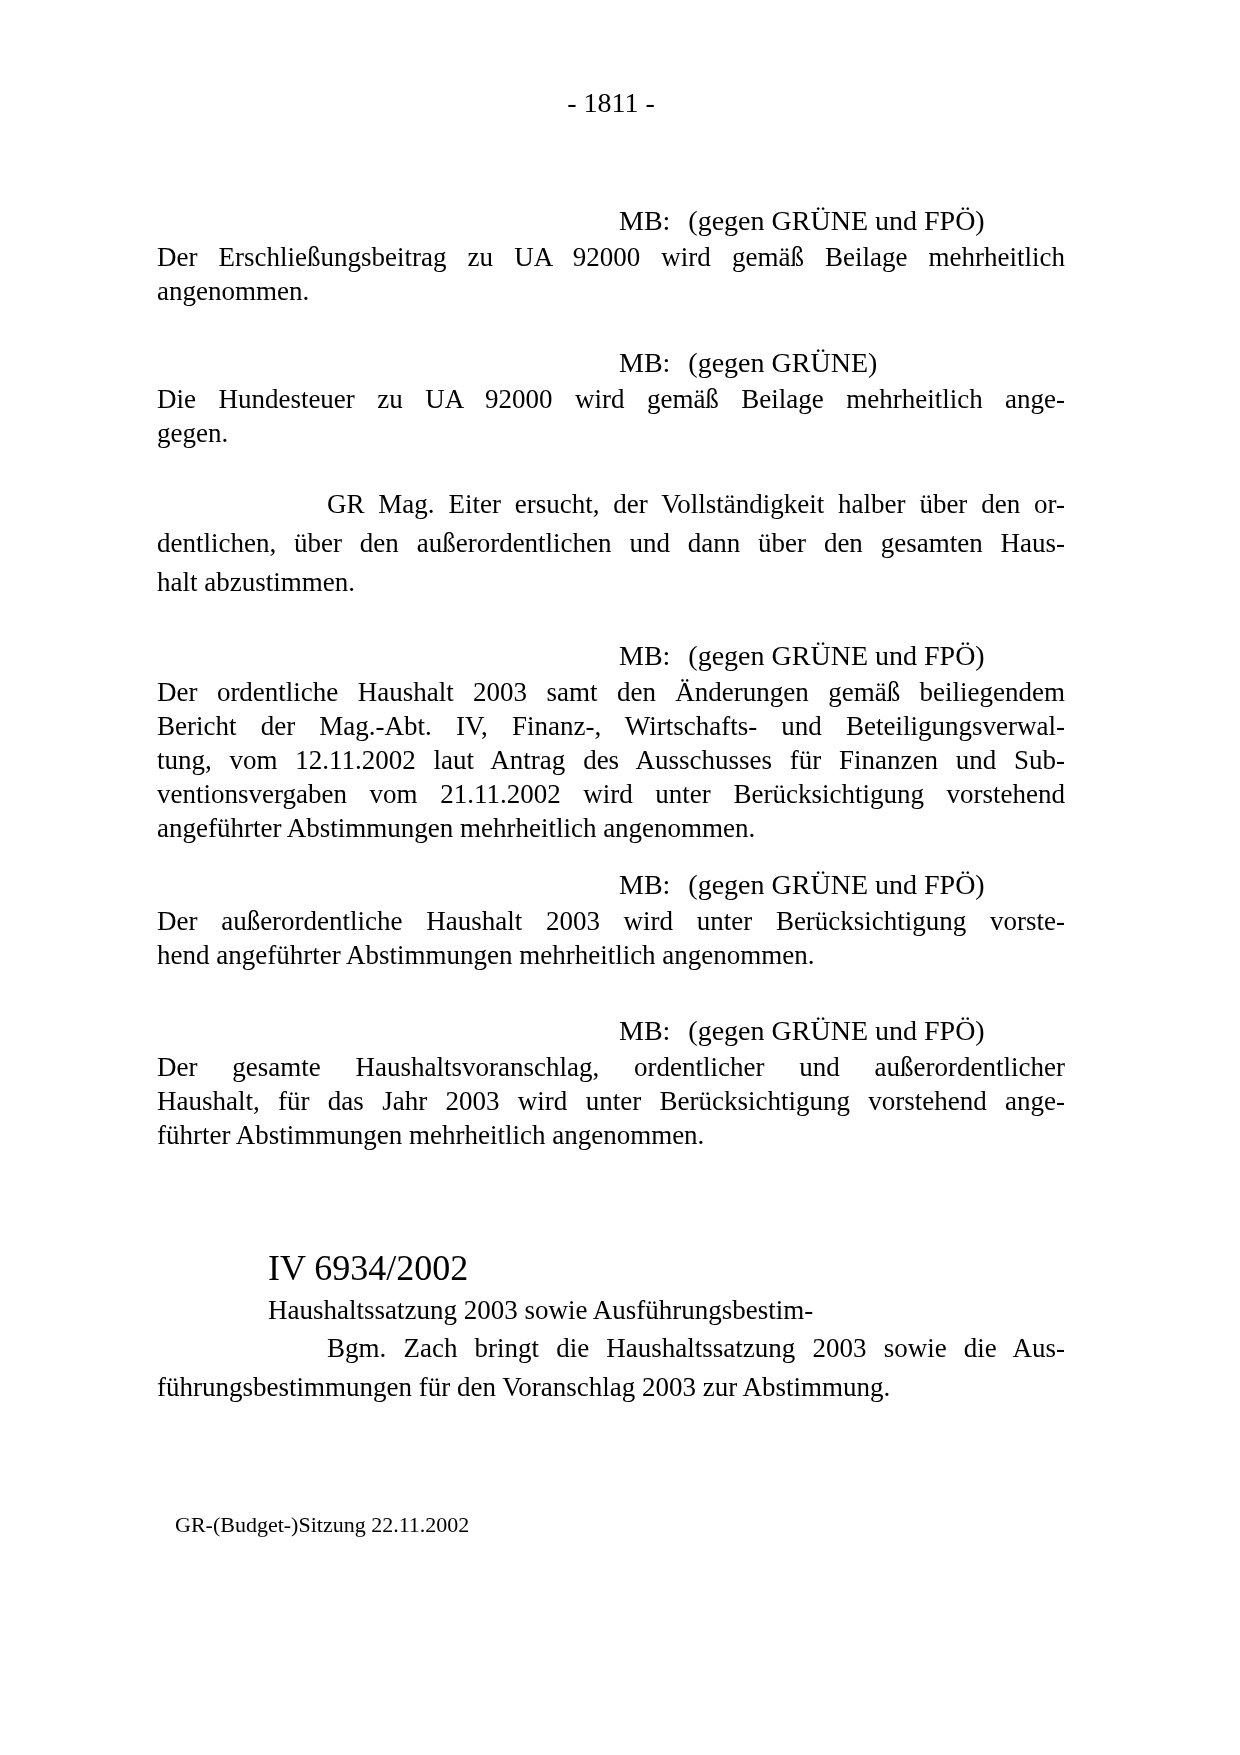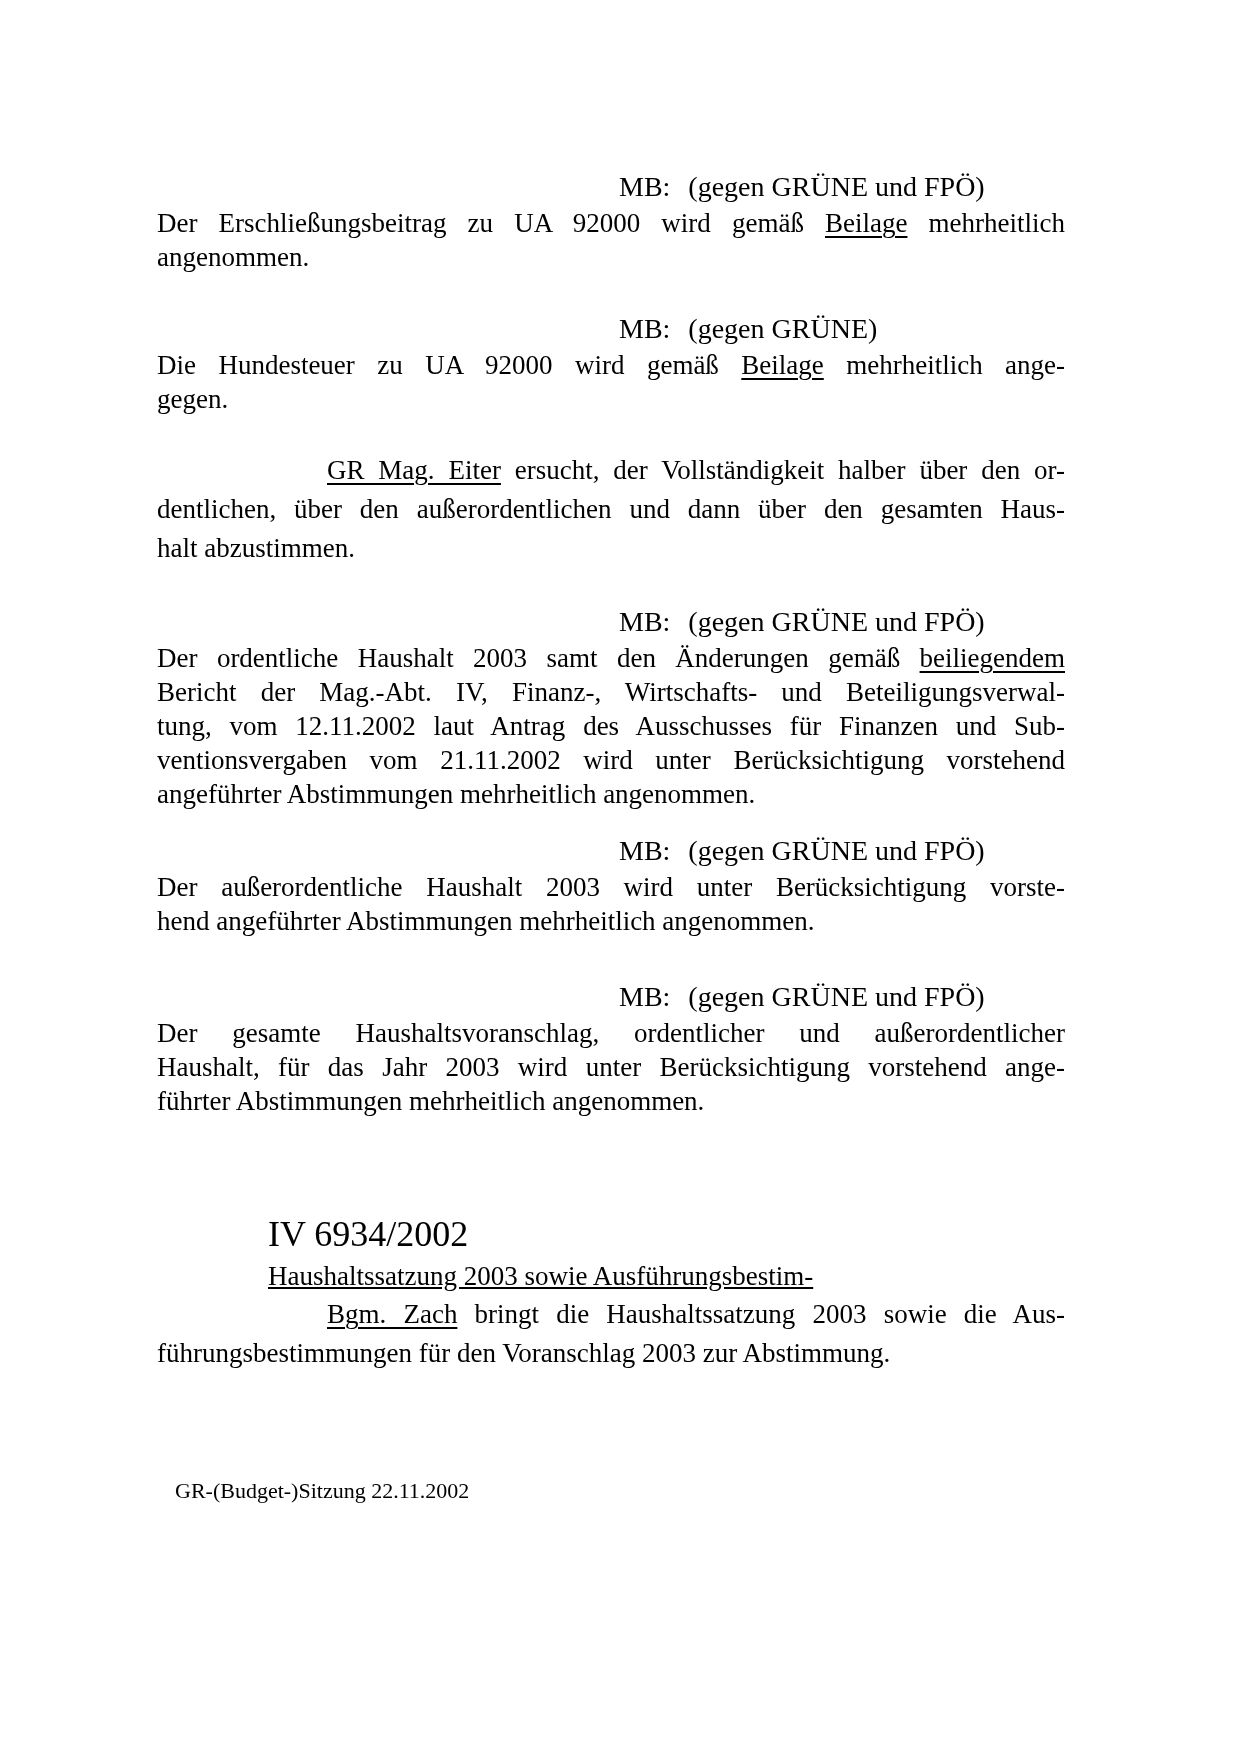--- a/index.html
+++ b/index.html
@@ -40,33 +40,31 @@
     margin-left:462px;
     font-size:28px;
     line-height:34px;
     white-space:nowrap;
   }
   .mb-vote{margin-left:18px;}
   .para{margin-top:2px;}
   .interj .tl{line-height:39px;}
   .indent1{text-indent:170px;}
   .ul{
-    text-decoration:underline;
     text-decoration-thickness:2px;
     text-underline-offset:4px;
   }
   .refline{
     margin-left:111px;
     font-size:36px;
     line-height:34px;
   }
   .titleblock{
     margin-left:111px;
     margin-top:8px;
-    text-decoration:underline;
   }
   .titleblock .tl{text-align:left;}
   .footerline{
     margin-top:106px;
     padding-left:18px;
     font-size:22px;
     line-height:23px;
   }
   
   .mt-mb1{margin-top:84px;}
@@ -76,20 +74,21 @@
   .mt-mb4{margin-top:23px;}
   .mt-mb5{margin-top:42px;}
   .mt-ref{margin-top:99px;}
   .mt-bgm{}
 </style>
 </head>
 <body>
 
 <div class="page">
 
+  <div class="pagenum">- 1811 -</div>
 
   <div class="mbline mt-mb1"><span>MB:</span><span class="mb-vote">(gegen GRÜNE und FPÖ)</span></div>
 
   <div class="para">
     <div class="tl jl"><span>Der Erschließungsbeitrag zu UA 92000 wird gemäß</span> <span class="ul">Beilage</span> <span>mehrheitlich</span></div>
     <div class="tl jl last">angenommen.</div>
   </div>
 
   <div class="mbline mt-mb2"><span>MB:</span><span class="mb-vote">(gegen GRÜNE)</span></div>
 

